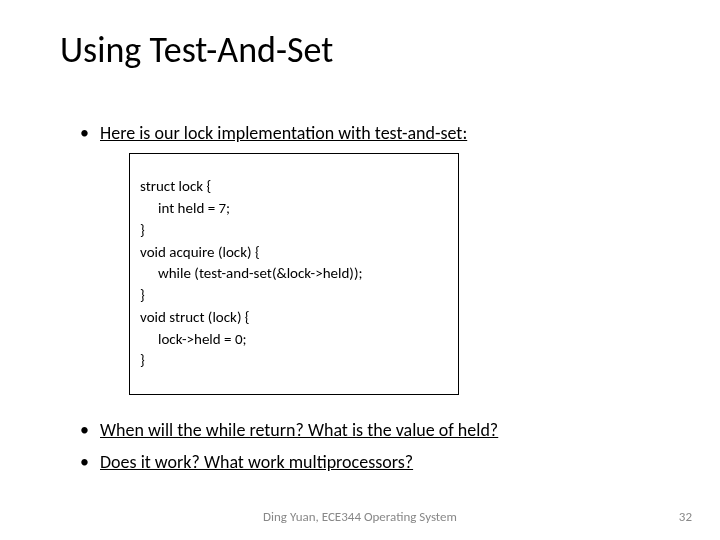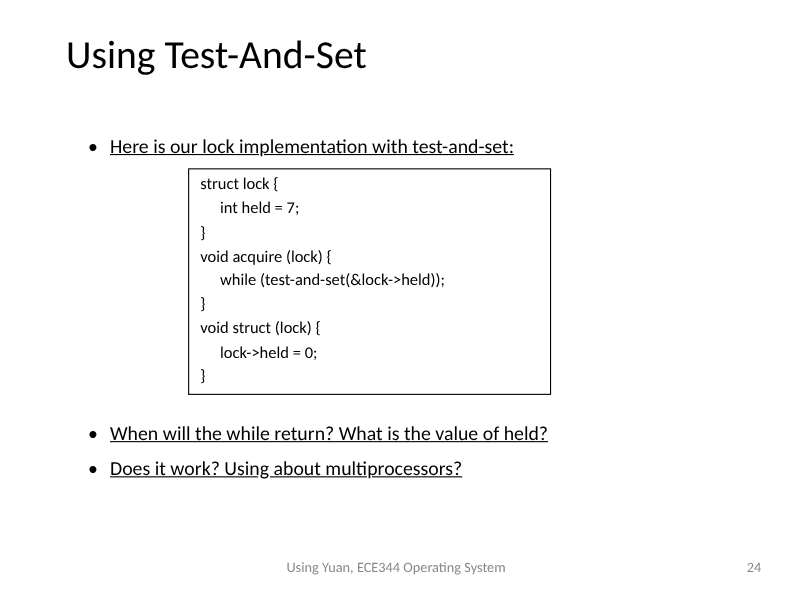--- a/index.html
+++ b/index.html
@@ -44,22 +44,22 @@
     }
     .bullet-item::before {
       content: "•";
       position: absolute;
       left: 0;
       top: 0;
       font-size: 18px;
     }
     .code-box {
       border: 1px solid #000;
-      padding: 4px 10px;
-      margin-left: 111px;
+      padding: 22px 10px;
+      margin-left: 69px;
       margin-top: 6px;
       margin-bottom: 24px;
       width: 330px;
       font-size: 15px;
       line-height: 1.45;
       color: #000;
     }
     .code-line {
       white-space: pre;
     }
@@ -103,18 +103,18 @@
     <div class="code-line"><span>void </span><span class="kw">acquire</span><span> (lock) {</span></div>
     <div class="code-line indent1">while (test-and-set(&amp;lock-&gt;held));</div>
     <div class="code-line">}</div>
     <div class="code-line"><span>void </span><span class="kw">struct</span><span> (lock) {</span></div>
     <div class="code-line indent1">lock-&gt;held = 0;</div>
     <div class="code-line">}</div>
   </div>
 
   <ul class="bullet-list">
     <li class="bullet-item">When will the while return?  What is the value of held?</li>
-    <li class="bullet-item">Does it work? Using about multiprocessors?</li>
+    <li class="bullet-item">Does it work? What work multiprocessors?</li>
   </ul>
 
-  <div class="footer">Using Yuan, ECE344 Operating System</div>
-  <div class="page-number">24</div>
+  <div class="footer">Ding Yuan, ECE344 Operating System</div>
+  <div class="page-number">32</div>
 </div>
 
 </body></html>

